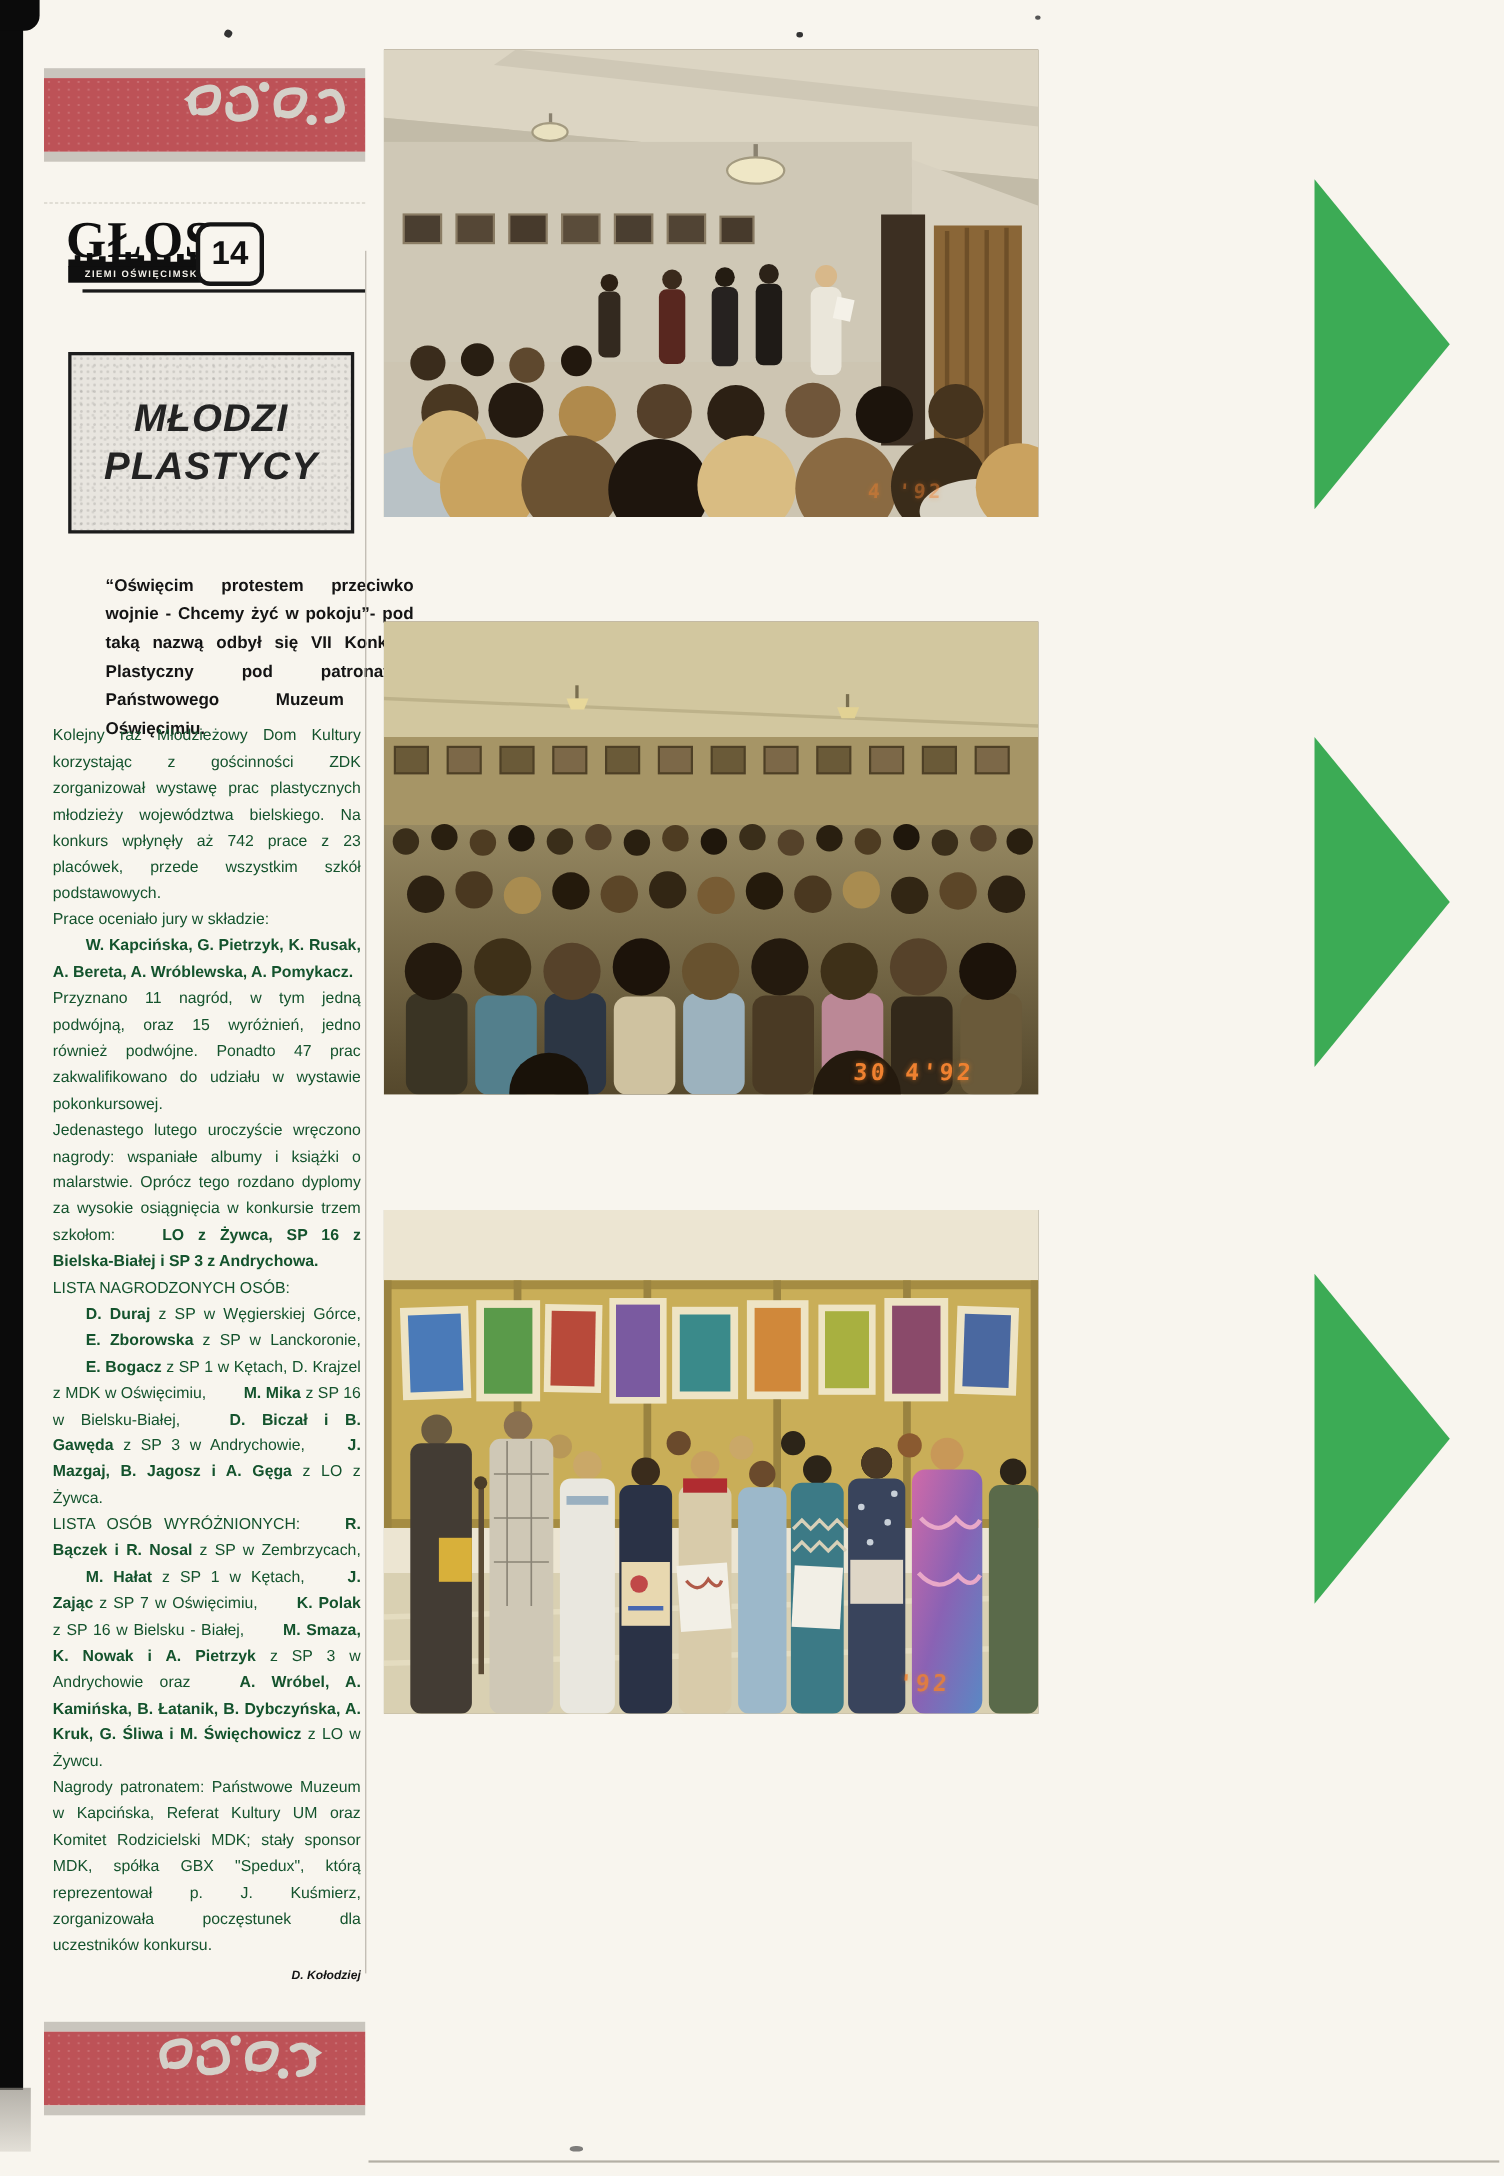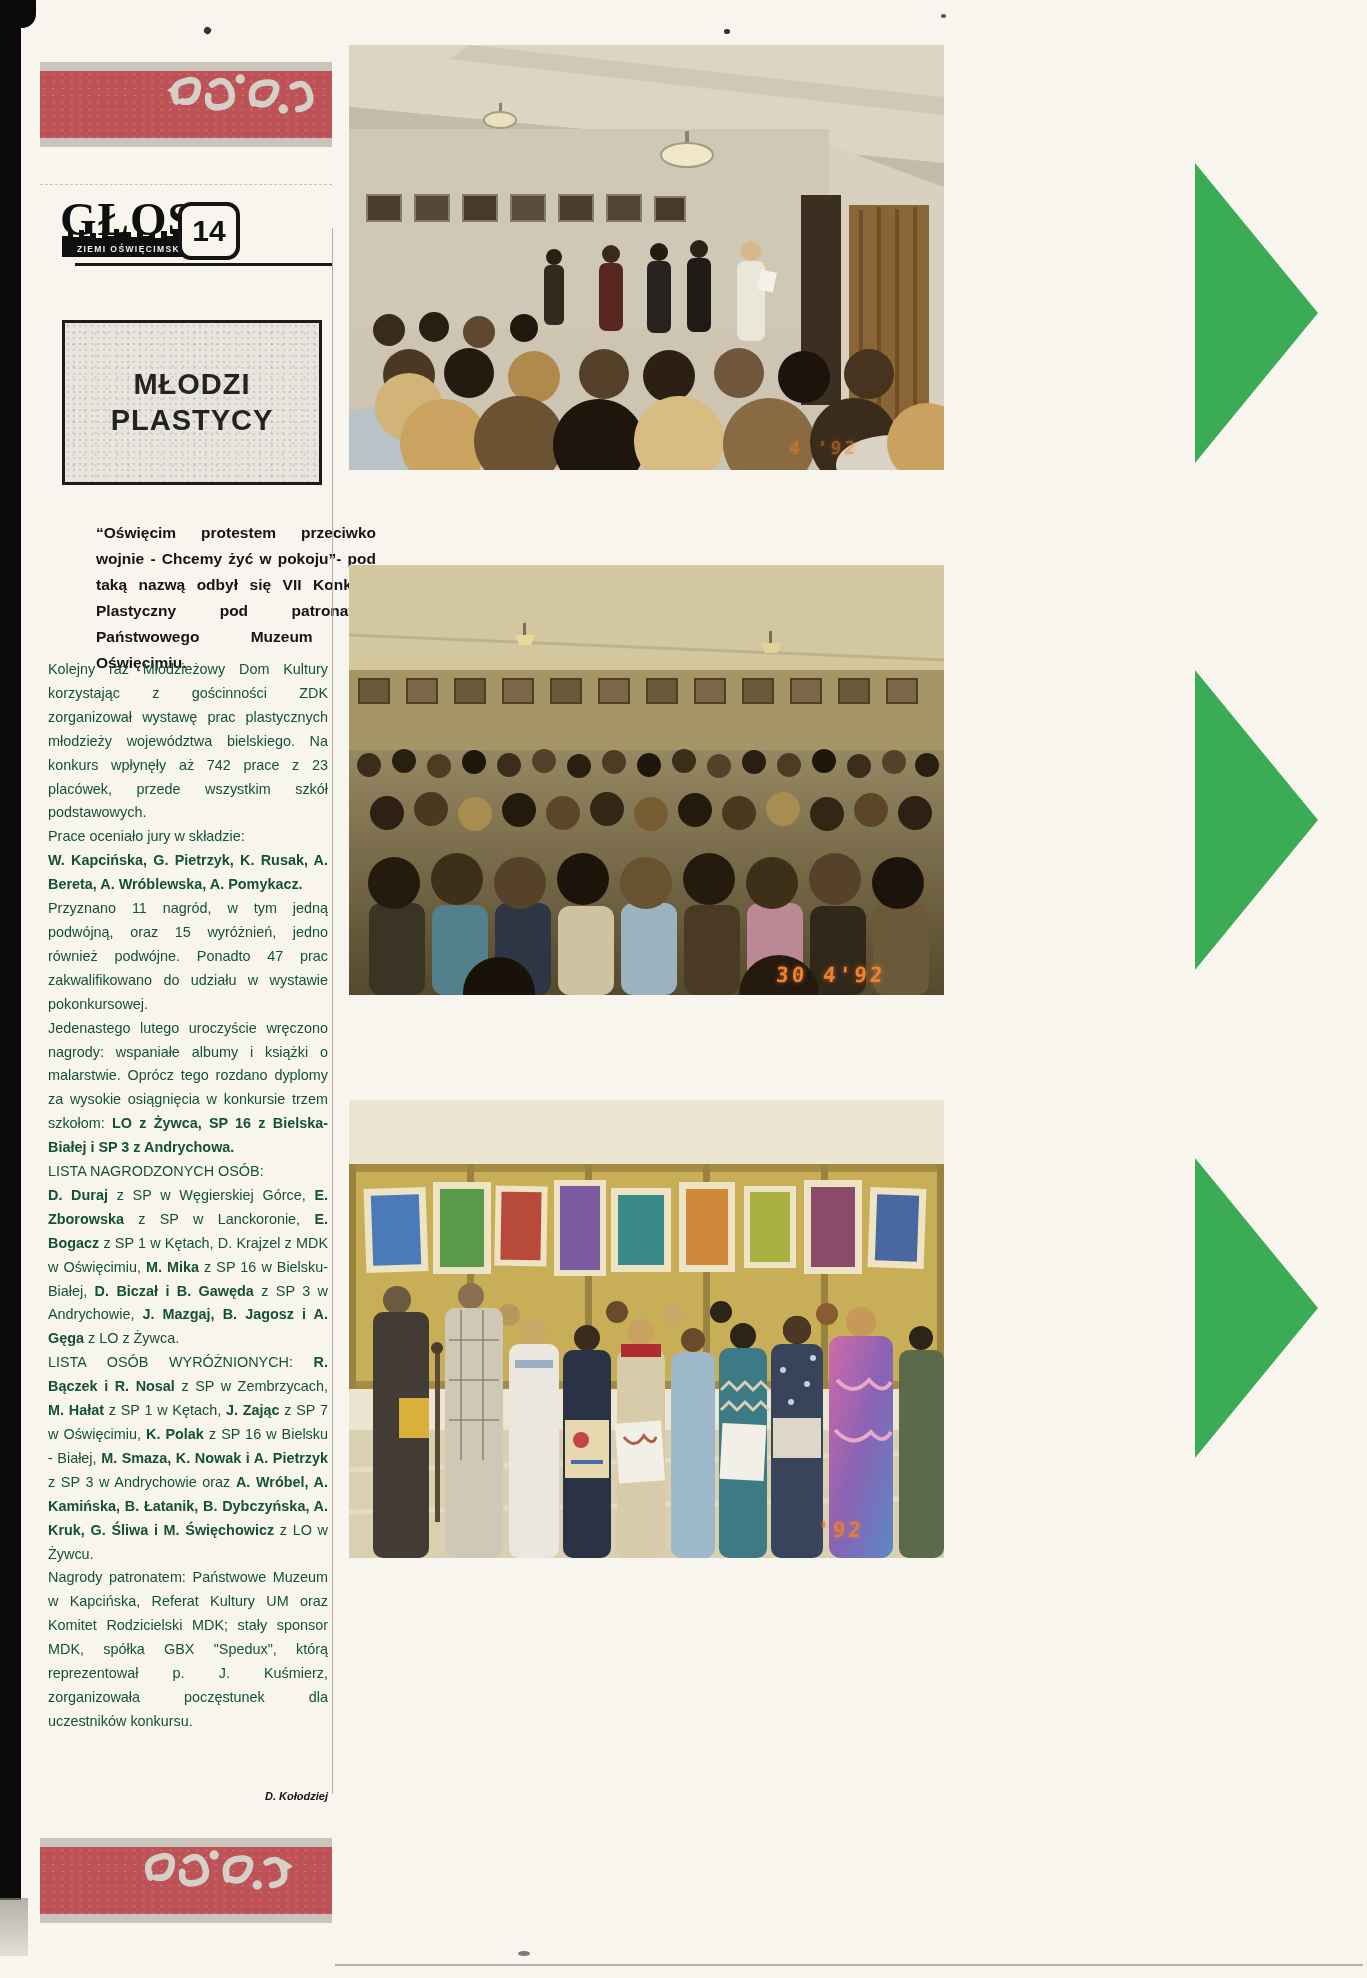--- a/index.html
+++ b/index.html
@@ -39,28 +39,28 @@
   .page-badge{position:absolute;left:118px;top:6px;width:54px;height:50px;border:4px solid #141414;border-radius:13px;
     background:#f8f5ee;font-size:30px;font-weight:bold;text-align:center;line-height:50px;color:#111;}
   .rule{position:absolute;left:75px;top:263px;width:257px;height:3px;background:#1a1a1a;}
 
   
   .title-box{position:absolute;left:62px;top:320px;width:260px;height:165px;border:3px solid #1c1c1c;box-sizing:border-box;
     background-color:#e8e5df;
     background-image:radial-gradient(rgba(40,40,40,.14) 1px,transparent 1.4px),radial-gradient(rgba(40,40,40,.10) 1px,transparent 1.6px);
     background-size:6px 6px,11px 11px;background-position:0 0,3px 5px;
     display:flex;flex-direction:column;align-items:center;justify-content:center;gap:3px;}
-  .title-line{font-weight:bold;font-size:29px;letter-spacing:1px;color:#232323;}
+  .title-line{font-style:italic;font-weight:bold;font-size:35px;letter-spacing:1px;color:#232323;}
 
   
   .lead{position:absolute;left:48px;top:520px;width:280px;font-size:15.5px;line-height:26px;font-weight:bold;text-align:justify;margin-left:48px;}
   .article-body{position:absolute;left:48px;top:658px;width:280px;font-size:14.4px;line-height:23.9px;text-align:justify;
     max-height:1125px;overflow:hidden;color:#14532d;}
   .par{margin:0;}
-  .b{font-weight:bold;}
+  .b{font-weight:bold;margin-left:30px;}
   .u{text-underline-offset:2.5px;}
   .signature{position:absolute;left:48px;top:1790px;width:280px;text-align:right;font-weight:bold;font-style:italic;font-size:11px;}
   .col-divider{position:absolute;left:332px;top:228px;width:1px;height:1566px;background:#aaa59a;opacity:.85;}
 
   
   .photo{position:absolute;left:349px;width:595px;overflow:hidden;background:#8a7f65;}
   #photo1{top:45px;height:425px;}
   #photo2{top:565px;height:430px;}
   #photo3{top:1100px;height:458px;}
   .photo svg{display:block;width:100%;height:100%;}

